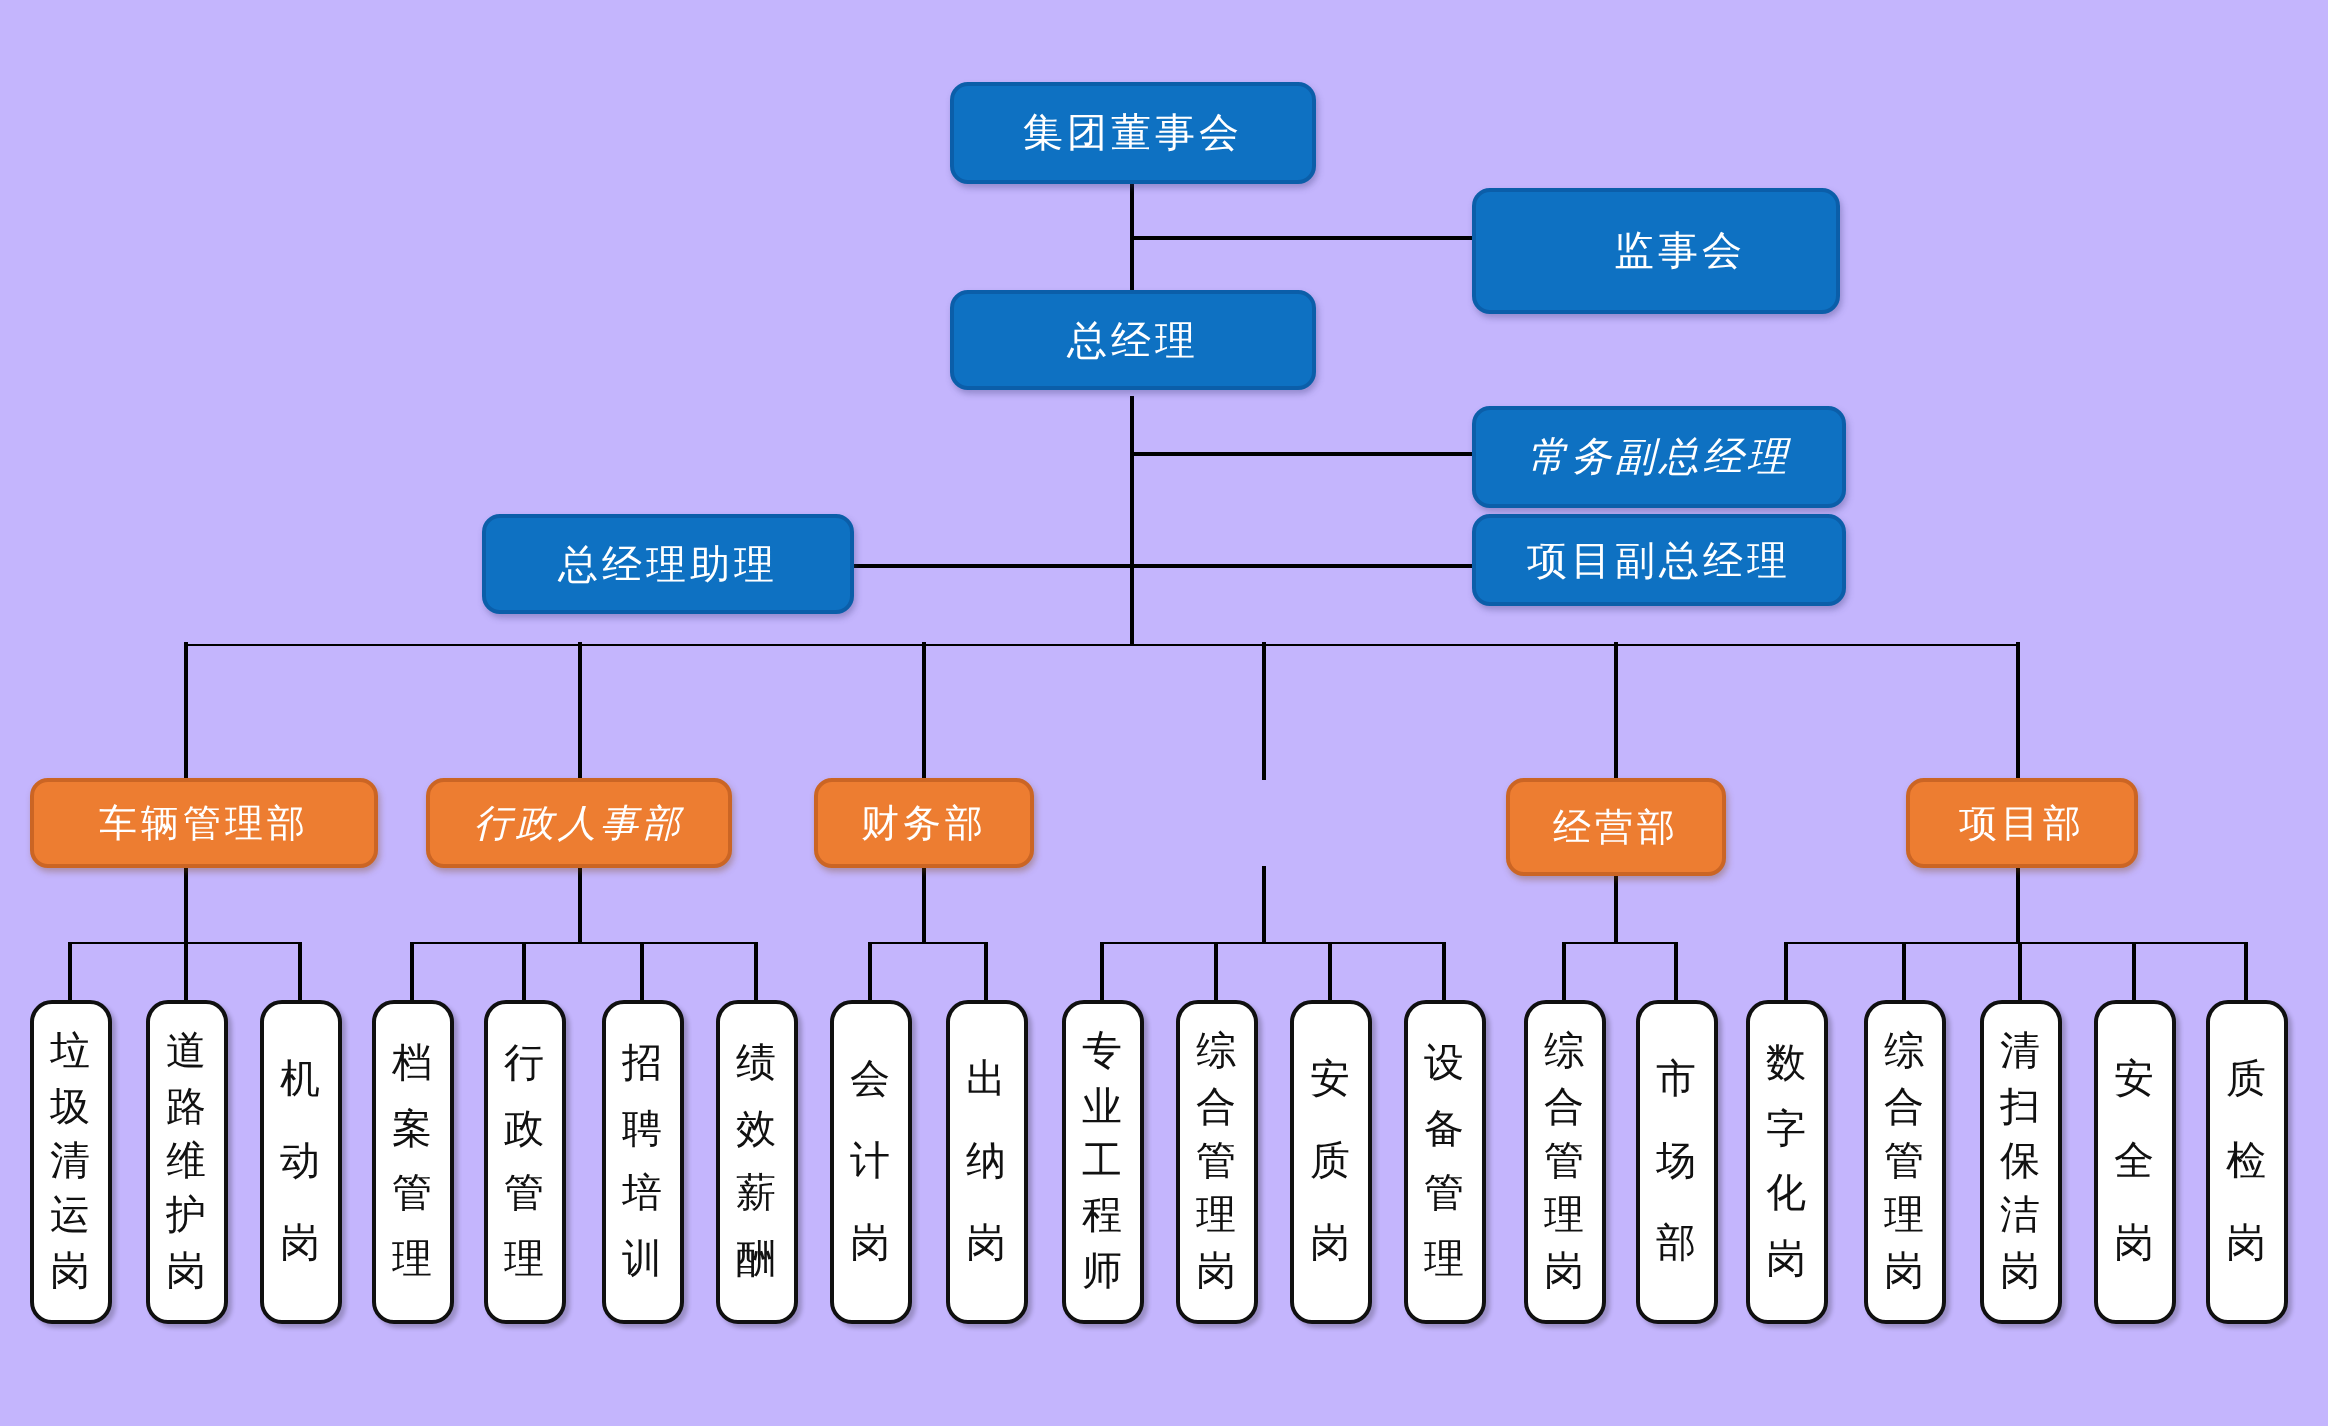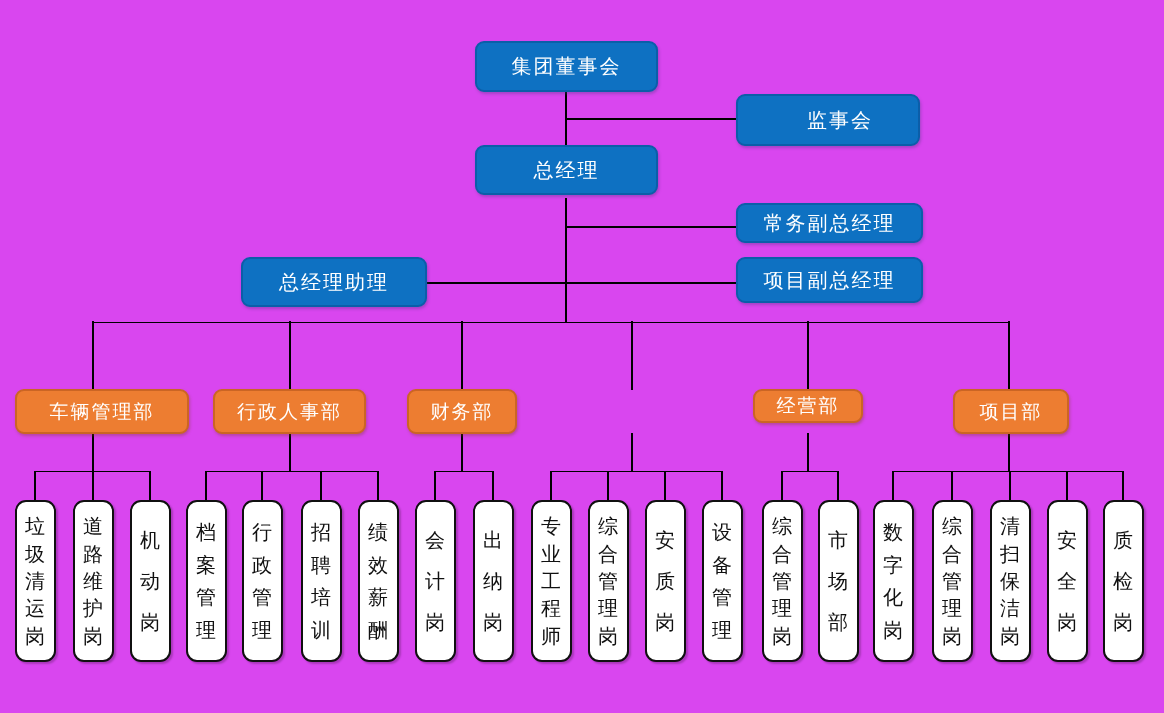--- a/index.html
+++ b/index.html
@@ -1,16 +1,16 @@
 <!DOCTYPE html>
 <html><head>
 <meta charset="utf-8">
 <style>
   html,body{margin:0;padding:0;background:#fff;}
-  .wrap{position:relative;width:1164px;height:713px;background:#d946ef;overflow:hidden;
+  .wrap{position:relative;width:1164px;height:713px;background:#c4b5fd;overflow:hidden;
         font-family:"Liberation Sans","DejaVu Sans",sans-serif;}
   .box{position:absolute;display:flex;align-items:center;justify-content:center;
        box-sizing:border-box;border-radius:9px;text-align:center;white-space:nowrap;}
   .blue{background:#0E71C2;border:2px solid #0B5EA9;color:#fff;font-size:20px;
         letter-spacing:2px;box-shadow:1px 2px 3px rgba(60,60,120,.35);}
   .orange{background:#ED7D31;border:2px solid #CB6524;color:#fff;font-size:19px;
         letter-spacing:2px;box-shadow:1px 2px 3px rgba(120,70,20,.35);}
   .post{background:#fff;border:2.5px solid #101010;border-radius:11px;color:#111;
         box-shadow:2px 2px 2px rgba(0,0,0,.22);font-size:20px;}
   .vtext{display:flex;flex-direction:column;justify-content:space-evenly;align-items:center;
@@ -71,30 +71,30 @@
   <div class="line" style="left:721.25px;top:470.5px;width:1.5px;height:31px;"></div>
   <div class="line" style="left:781.25px;top:470.5px;width:1.5px;height:31px;"></div>
   <div class="line" style="left:837.25px;top:470.5px;width:1.5px;height:31px;"></div>
   <div class="line" style="left:892.25px;top:470.5px;width:1.5px;height:31px;"></div>
   <div class="line" style="left:951.25px;top:470.5px;width:1.5px;height:31px;"></div>
   <div class="line" style="left:1009.25px;top:470.5px;width:1.5px;height:31px;"></div>
   <div class="line" style="left:1066.25px;top:470.5px;width:1.5px;height:31px;"></div>
   <div class="line" style="left:1122.25px;top:470.5px;width:1.5px;height:31px;"></div>
 
   <div class="box blue" style="left:475px;top:41px;width:183px;height:51px;">集团董事会</div>
-  <div class="box blue" style="left:736px;top:94px;width:184px;height:52px;padding-left:24px;">监事会</div>
+  <div class="box blue" style="left:736px;top:94px;width:184px;height:63px;padding-left:24px;">监事会</div>
   <div class="box blue" style="left:475px;top:145px;width:183px;height:50px;">总经理</div>
-  <div class="box blue" style="left:736px;top:203px;width:187px;height:40px;">常务副总经理</div>
+  <div class="box blue" style="left:736px;top:203px;width:187px;height:51px;font-style:italic;">常务副总经理</div>
   <div class="box blue" style="left:736px;top:257px;width:187px;height:46px;">项目副总经理</div>
   <div class="box blue" style="left:241px;top:257px;width:186px;height:50px;font-family:Liberation Mono, monospace;">总经理助理</div>
 
   <div class="box orange" style="left:15px;top:389px;width:174px;height:45px;">车辆管理部</div>
-  <div class="box orange" style="left:213px;top:389px;width:153px;height:45px;">行政人事部</div>
+  <div class="box orange" style="left:213px;top:389px;width:153px;height:45px;font-style:italic;">行政人事部</div>
   <div class="box orange" style="left:407px;top:389px;width:110px;height:45px;">财务部</div>
-  <div class="box orange" style="left:753px;top:389px;width:110px;height:34px;">经营部</div>
+  <div class="box orange" style="left:753px;top:389px;width:110px;height:49px;">经营部</div>
   <div class="box orange" style="left:953px;top:389px;width:116px;height:45px;">项目部</div>
 
   <div class="box post vtext" style="left:14.5px;top:500px;width:41px;height:162px;">
       <span>垃</span>
       <span>圾</span>
       <span>清</span>
       <span>运</span>
       <span>岗</span>
     </div>
   <div class="box post vtext" style="left:72.5px;top:500px;width:41px;height:162px;">

